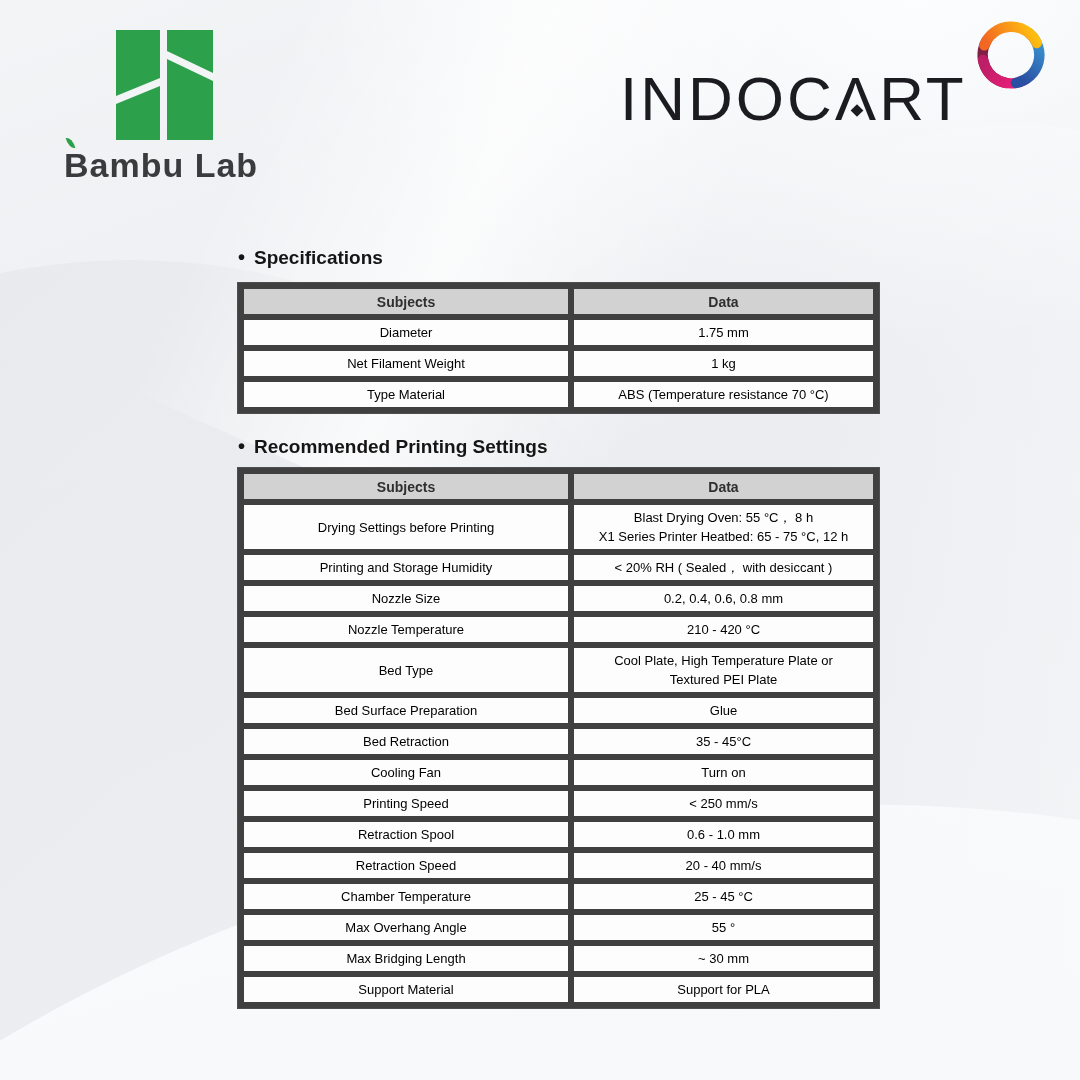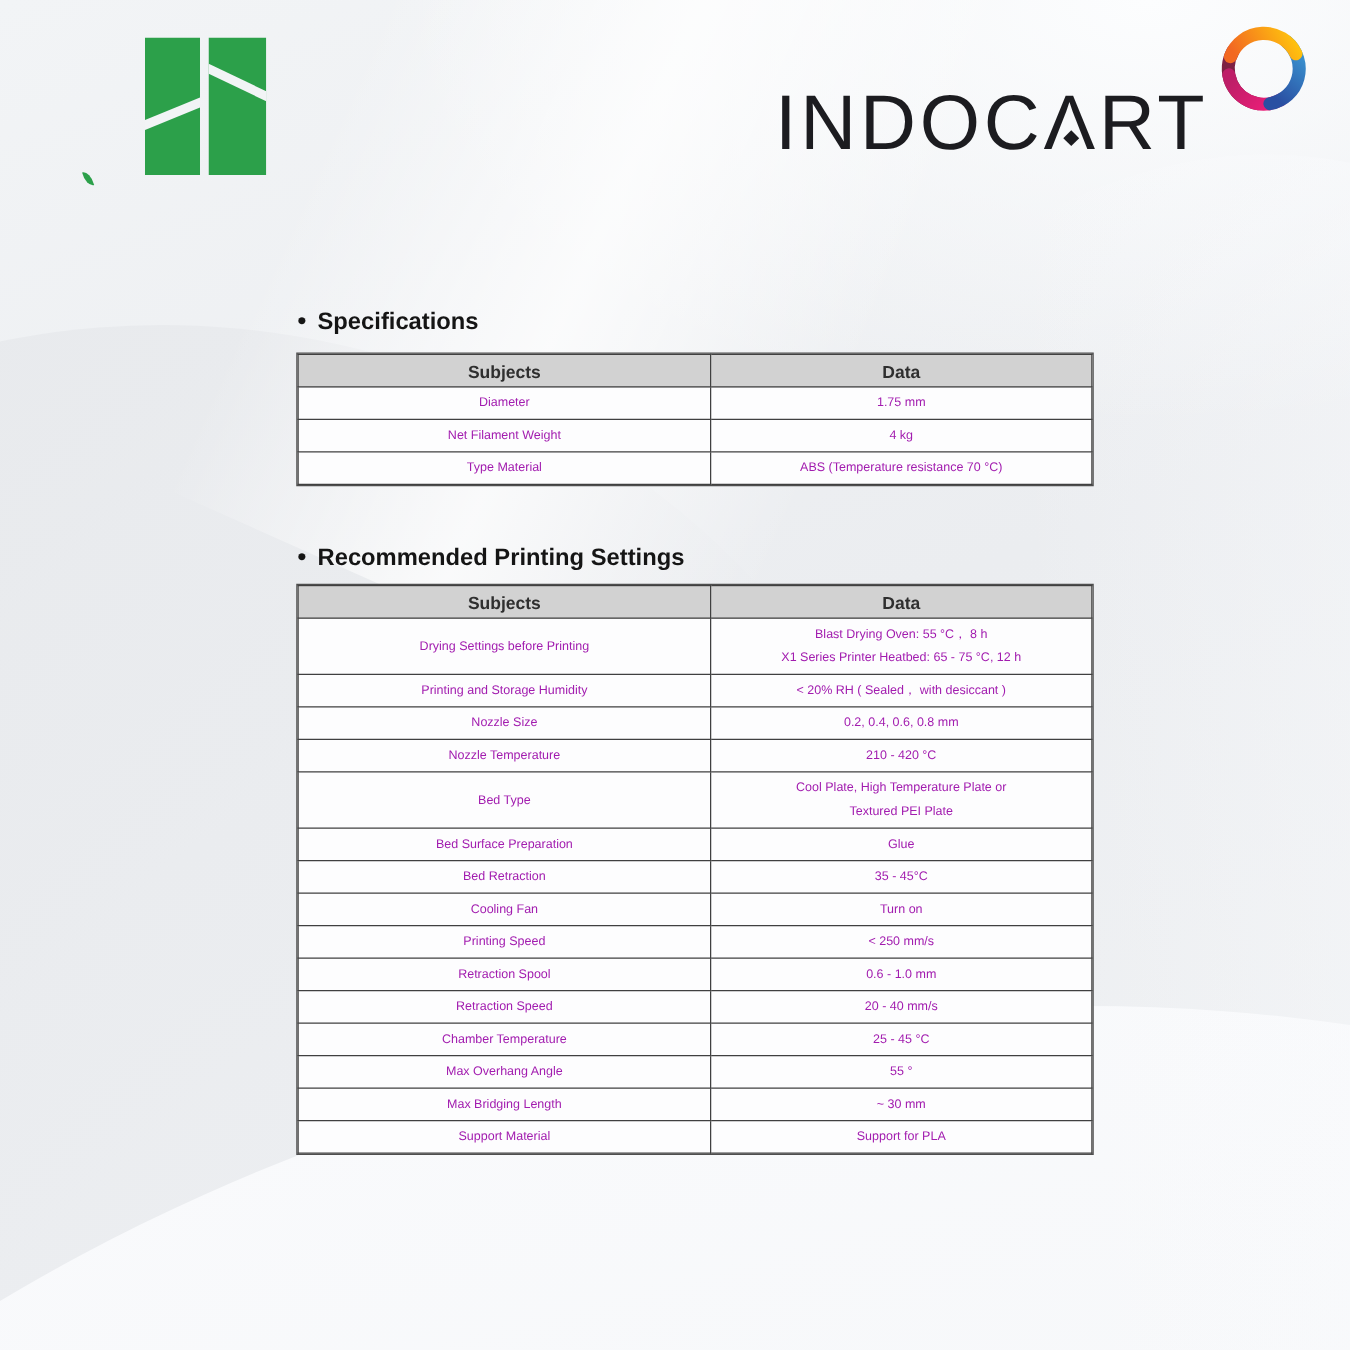--- a/index.html
+++ b/index.html
@@ -44,24 +44,24 @@
     font-size:19px;font-weight:bold;color:#151515;}
   .section-heading .bullet{font-size:20px;line-height:19px;}
   #heading-spec{top:247px;}
   #heading-print{top:436px;}
 
   .table-wrap{position:absolute;left:238px;}
   #table-spec{top:283px;}
   #table-print{top:468px;}
   .data-table{border-collapse:collapse;width:635px;table-layout:fixed;background:#fdfdfe;
     box-shadow:0 0 0 1px #4e4e4e;}
-  .data-table th,.data-table td{border:1px solid #404040;text-align:center;vertical-align:middle;}
+  .data-table th,.data-table td{border:6px solid #404040;text-align:center;vertical-align:middle;}
   .data-table th{background:#d2d2d2;font-size:14px;font-weight:bold;color:#2f2f2f;
     height:25px;padding:0 6px;}
-  .data-table td{font-size:10px;color:#a21caf;padding:3px 8px;line-height:19px;}
+  .data-table td{font-size:13px;color:#000000;padding:3px 8px;line-height:19px;}
   .col-subject{width:330px;}
   .col-data{width:305px;}
 </style>
 </head>
 <body>
 
 <div class="canvas">
 
   <div class="swoosh swoosh-dark-left"></div>
   <div class="swoosh swoosh-bottom-light"></div>
@@ -72,20 +72,21 @@
 
     <div class="bambu">
       <svg class="bambu-mark" viewBox="0 0 97 112" xmlns="http://www.w3.org/2000/svg">
         <rect x="0" y="0" width="44" height="110" fill="#2CA04A"></rect>
         <rect x="51" y="0" width="46" height="110" fill="#2CA04A"></rect>
         <polygon points="0,66 44,48 44,56 0,74" fill="#FFFFFF" style="fill:#f2f4f6"></polygon>
         <polygon points="51,21 97,43 97,51 51,29" fill="#FFFFFF" style="fill:#f2f4f6"></polygon>
       </svg>
       <div class="bambu-text">
         <span class="bambu-leaf"></span>
+        <span>Bambu Lab</span>
       </div>
     </div>
 
     <div class="indocart-text">
       <span>INDOC</span><span class="logo-a">Λ</span><span>RT</span>
     </div>
     <svg class="indocart-swirl" viewBox="0 0 120 120" xmlns="http://www.w3.org/2000/svg">
       <defs>
         <linearGradient id="gradOrange" x1="0" y1="0.6" x2="1" y2="0.4">
           <stop offset="0" stop-color="#F26822"></stop>
@@ -122,21 +123,21 @@
             <th>Data</th>
           </tr>
         </thead>
         <tbody>
             <tr>
               <td>Diameter</td>
               <td>1.75 mm</td>
             </tr>
             <tr>
               <td>Net Filament Weight</td>
-              <td>4 kg</td>
+              <td>1 kg</td>
             </tr>
             <tr>
               <td>Type Material</td>
               <td>ABS (Temperature resistance 70 °C)</td>
             </tr>
           </tbody>
       </table>
     </div>
 
     <div class="section-heading" id="heading-print">

